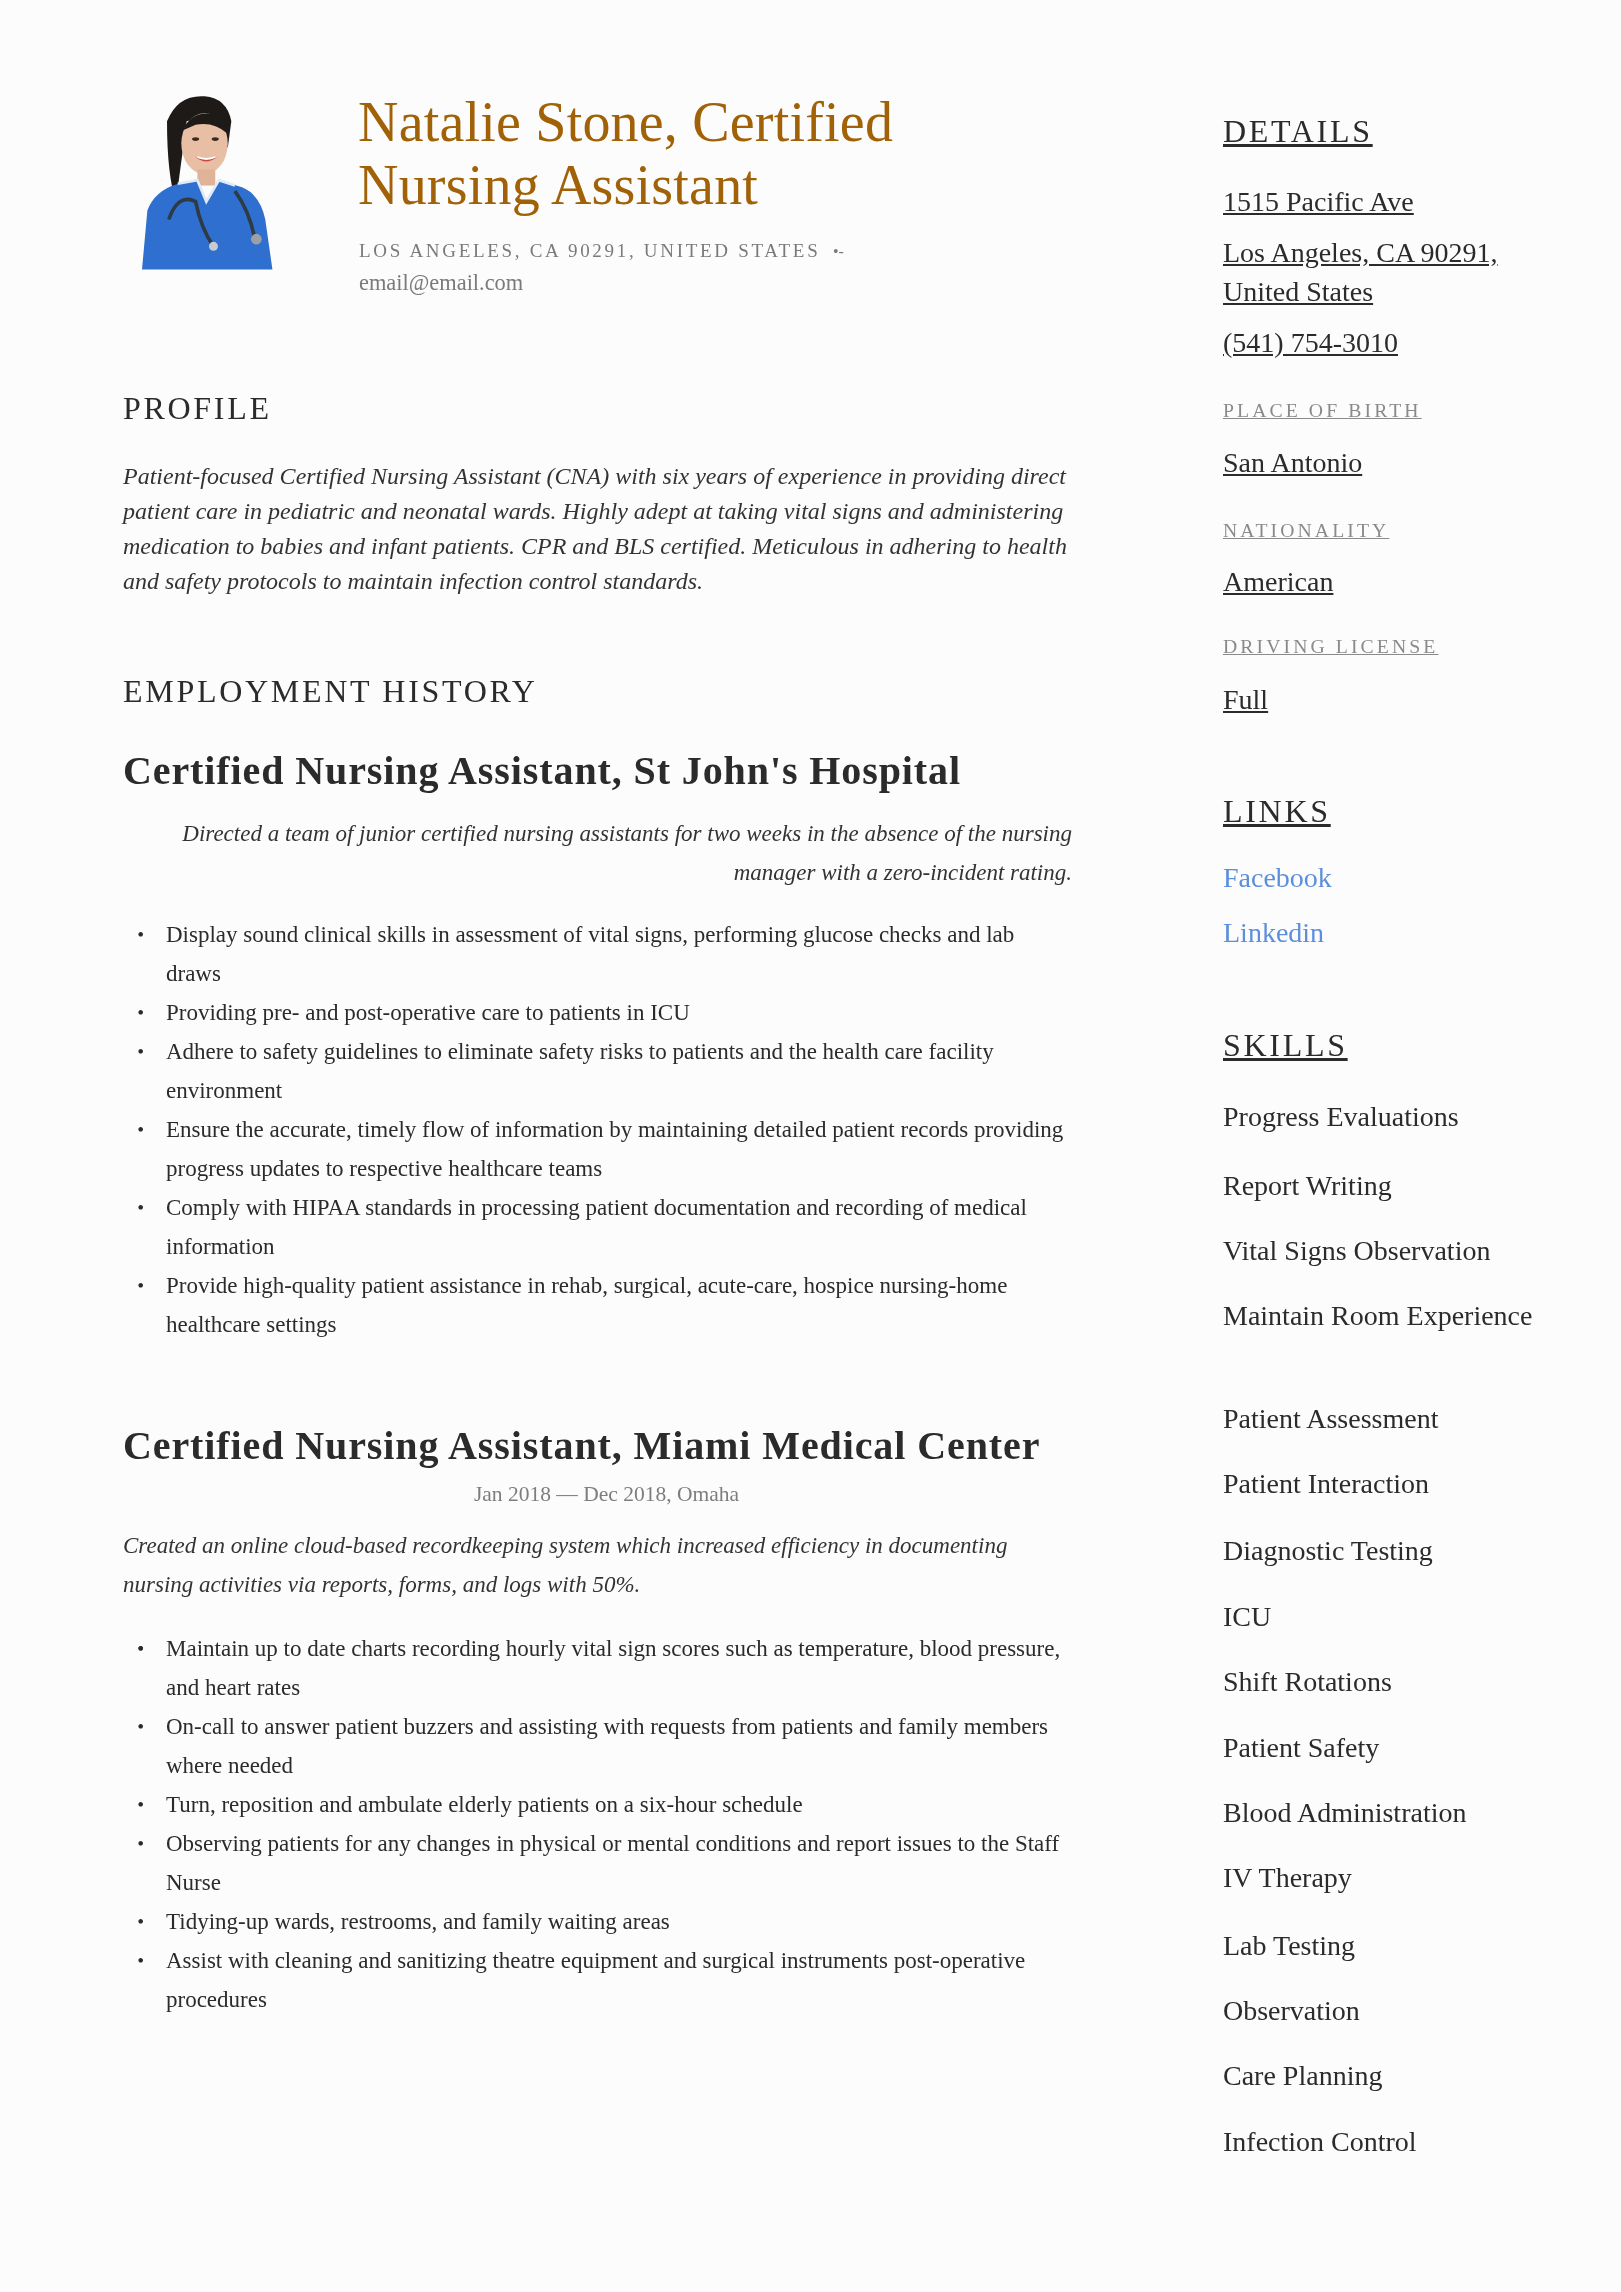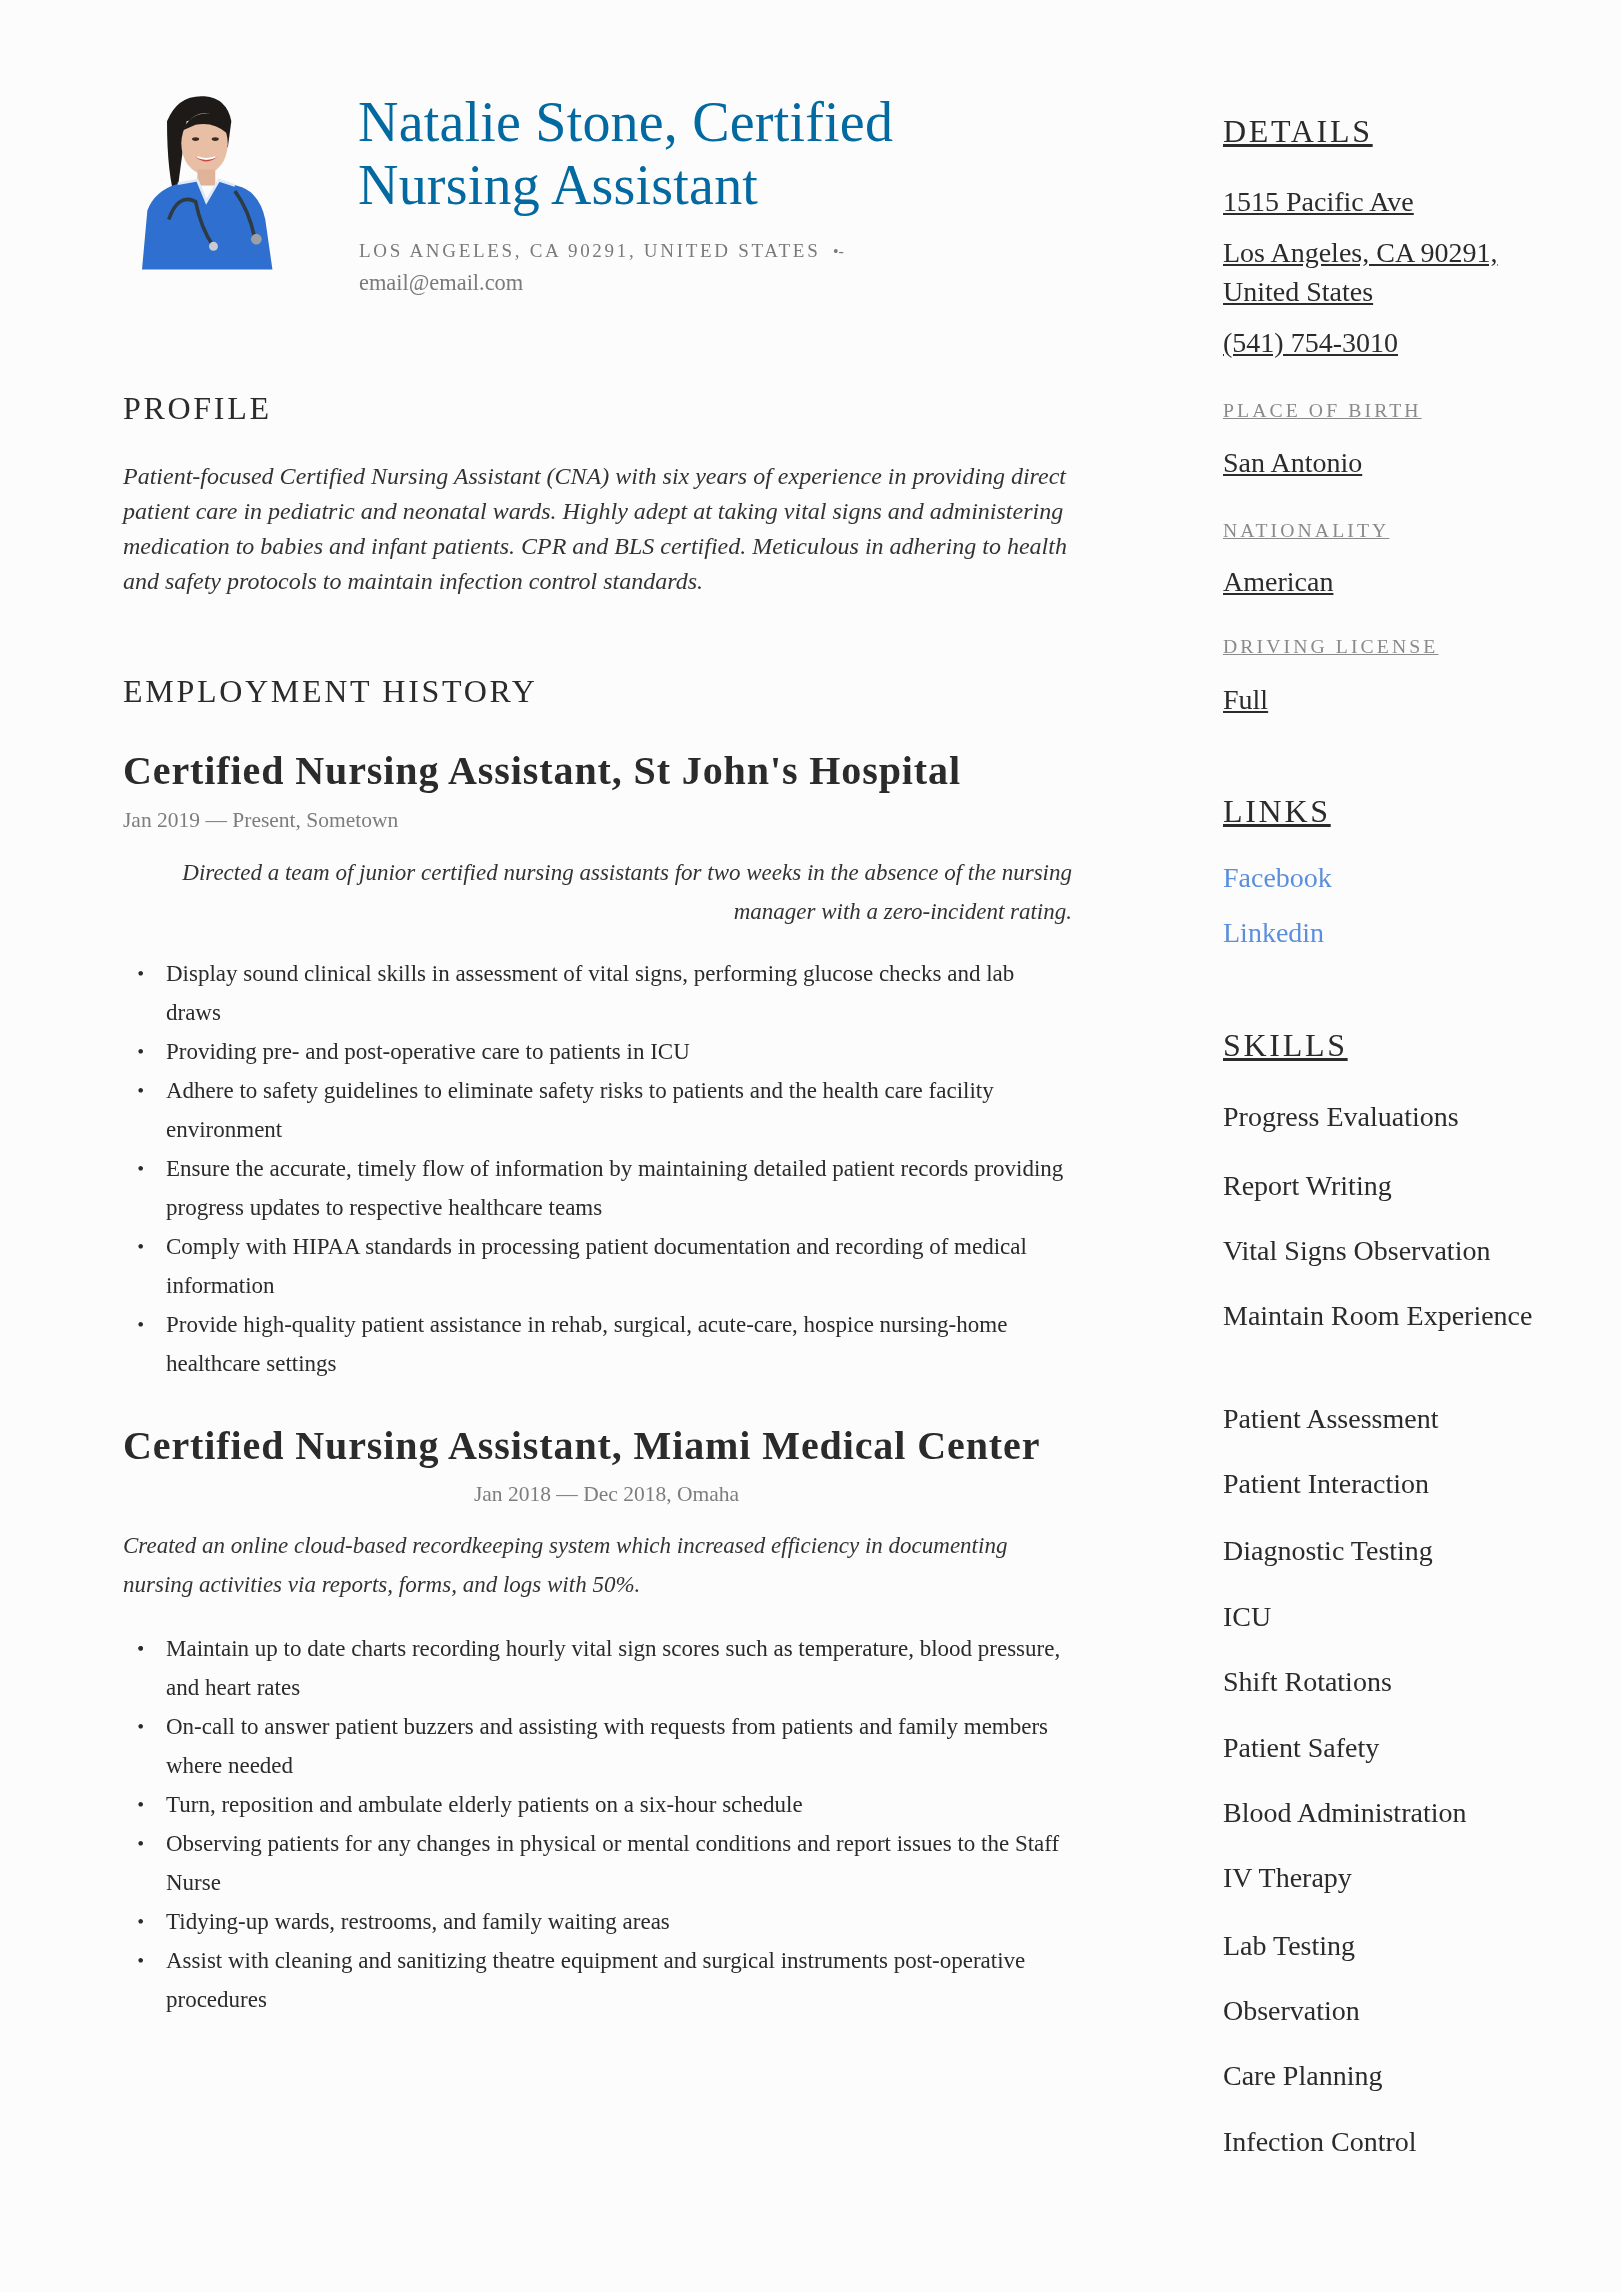--- a/index.html
+++ b/index.html
@@ -14,21 +14,21 @@
     .abs { position: absolute; }
 
     
     .photo {
       left: 142px; top: 94px; width: 134px; height: 176px;
       overflow: hidden;
     }
     .photo svg { width: 100%; height: 100%; display: block; }
     .name {
       left: 358px; top: 91px; width: 573px;
-      font-size: 56px; line-height: 63px; color: #0369a1;
+      font-size: 56px; line-height: 63px; color: #a16207;
       letter-spacing: 0.2px;
     }
     .addr-line {
       left: 359px; top: 240px;
       font-size: 19px; letter-spacing: 2.7px; color: #7a7a7a;
       white-space: nowrap;
     }
     .addr-line .sep { letter-spacing: 0; margin-left: 12.5px; font-size: 16px; }
     .email {
       left: 359px; top: 270px;
@@ -113,21 +113,20 @@
 </div>
 <div class="abs email">email@email.com</div>
 
 <h2 class="abs sec-h left" style="top:390px;">PROFILE</h2>
 <div class="abs profile-text">Patient-focused Certified Nursing Assistant (CNA) with six years of experience in providing direct patient care in pediatric and neonatal wards. Highly adept at taking vital signs and administering medication to babies and infant patients. CPR and BLS certified. Meticulous in adhering to health and safety protocols to maintain infection control standards.</div>
 
 <h2 class="abs sec-h left" style="top:673px;">EMPLOYMENT HISTORY</h2>
 
 <div class="abs left" style="top:747px;">
   <div class="job-title">Certified Nursing Assistant, St John's Hospital</div>
-  <div class="job-date" style="margin-top:14.3px;">Jan 2019 — Present, Sometown</div>
   <div class="job-desc" style="margin-top:19.7px;text-align:right;">Directed a team of junior certified nursing assistants for two weeks in the absence of the nursing manager with a zero-incident rating.</div>
   <ul class="bullets" style="margin-top:23px;">
     <li><span class="dot">•</span><span>Display sound clinical skills in assessment of vital signs, performing glucose checks and lab draws</span></li>
     <li><span class="dot">•</span><span>Providing pre- and post-operative care to patients in ICU</span></li>
     <li><span class="dot">•</span><span>Adhere to safety guidelines to eliminate safety risks to patients and the health care facility environment</span></li>
     <li><span class="dot">•</span><span>Ensure the accurate, timely flow of information by maintaining detailed patient records providing progress updates to respective healthcare teams</span></li>
     <li><span class="dot">•</span><span>Comply with HIPAA standards in processing patient documentation and recording of medical information</span></li>
     <li><span class="dot">•</span><span>Provide high-quality patient assistance in rehab, surgical, acute-care, hospice nursing-home healthcare settings</span></li>
   </ul>
 </div>

